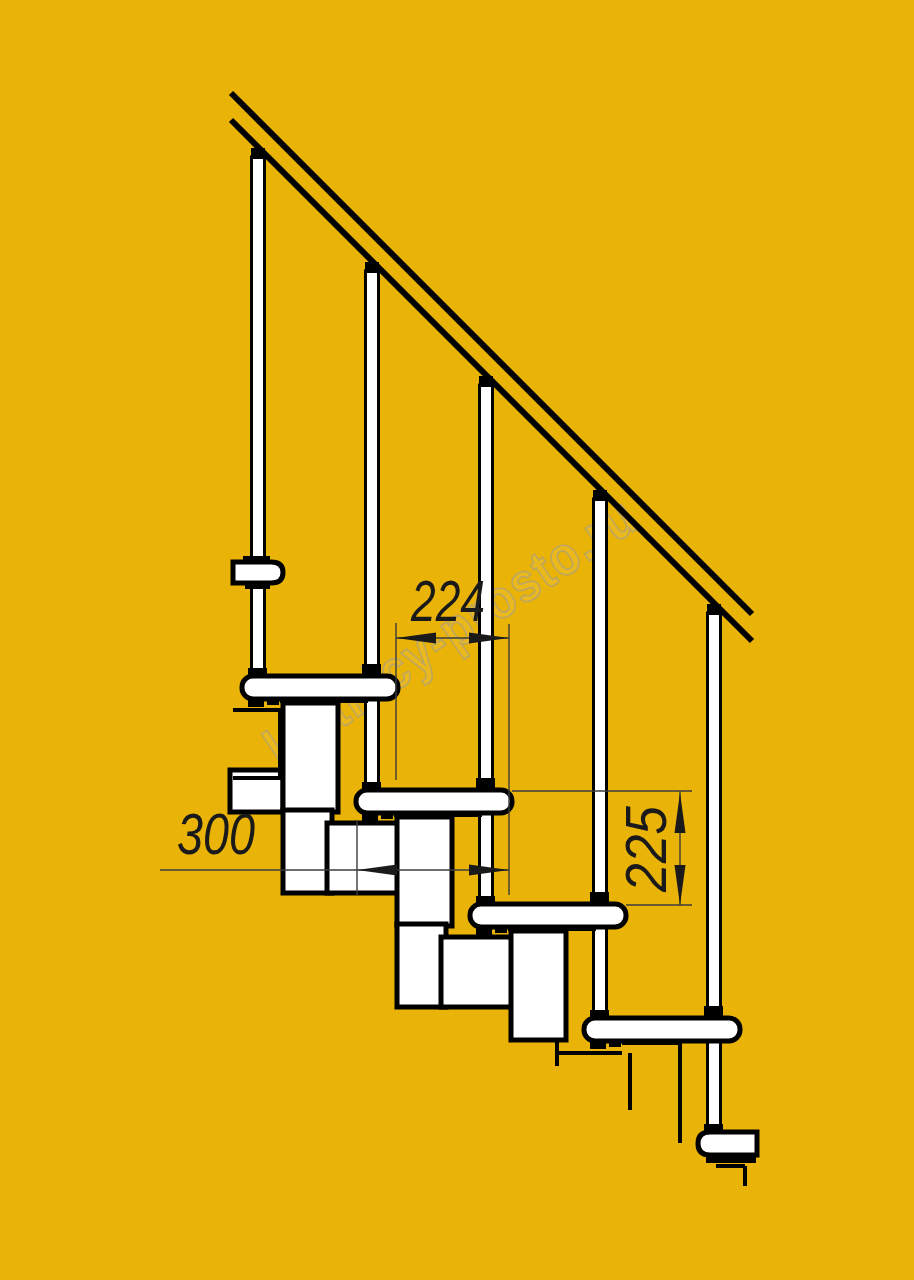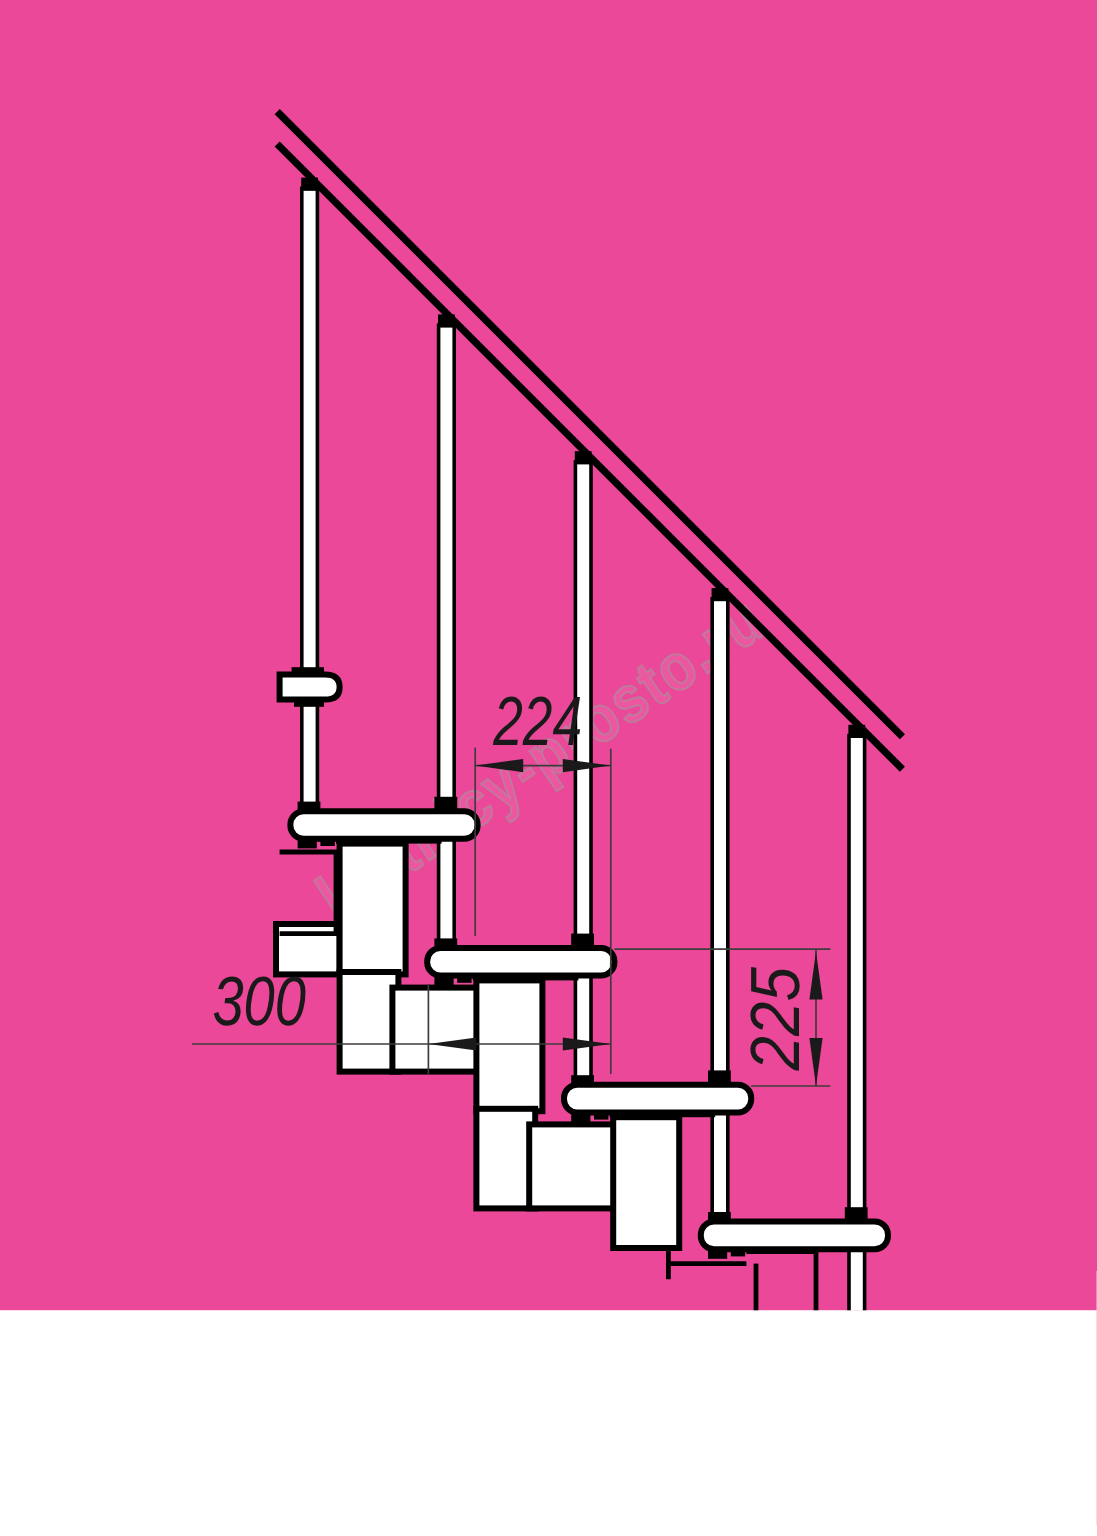--- a/index.html
+++ b/index.html
@@ -1,20 +1,20 @@
 <!DOCTYPE html>
 <html><head>
 <meta charset="utf-8">
 <style>
   html, body { margin: 0; padding: 0; background: #ffffff; }
   #stage {
     position: relative;
     width: 914px;
-    height: 1092px;
-    background: #ec4899;
+    height: 1280px;
+    background: #eab308;
     overflow: hidden;
     font-family: "Liberation Sans", sans-serif;
   }
   svg { display: block; }
   .ink   { stroke: #000000; fill: none; }
   .inkf  { stroke: #000000; fill: #ffffff; }
   .solid { fill: #000000; stroke: none; }
   .dim   { stroke: #3c3c3c; stroke-width: 1.4; fill: none; }
   .dimarrow { fill: #1a1a1a; stroke: none; }
   .dimtext {

